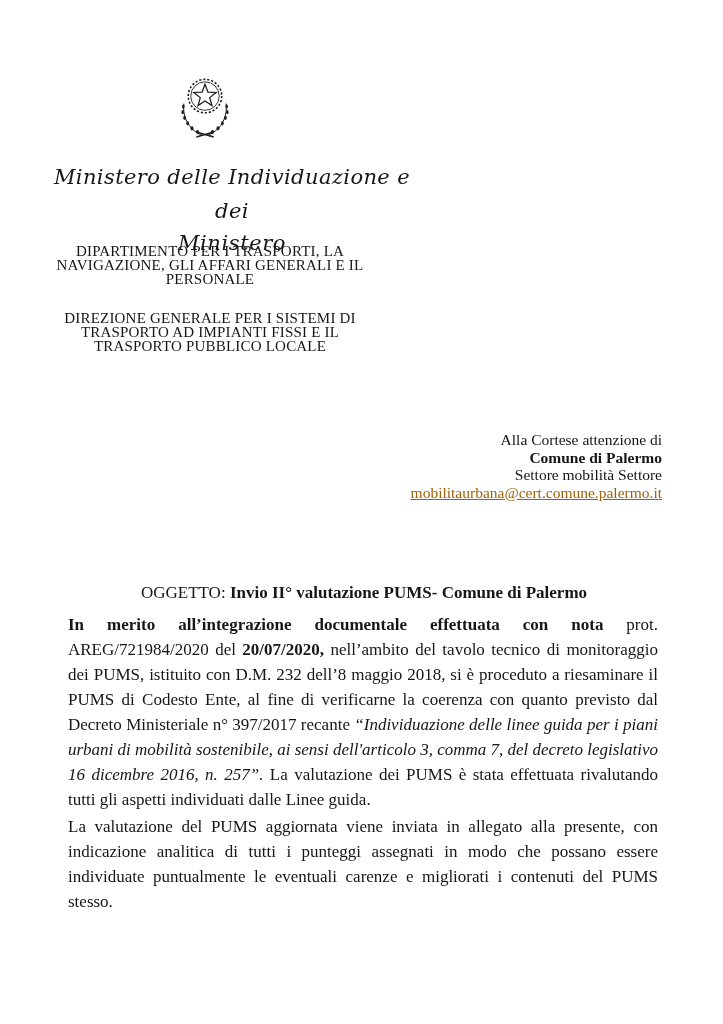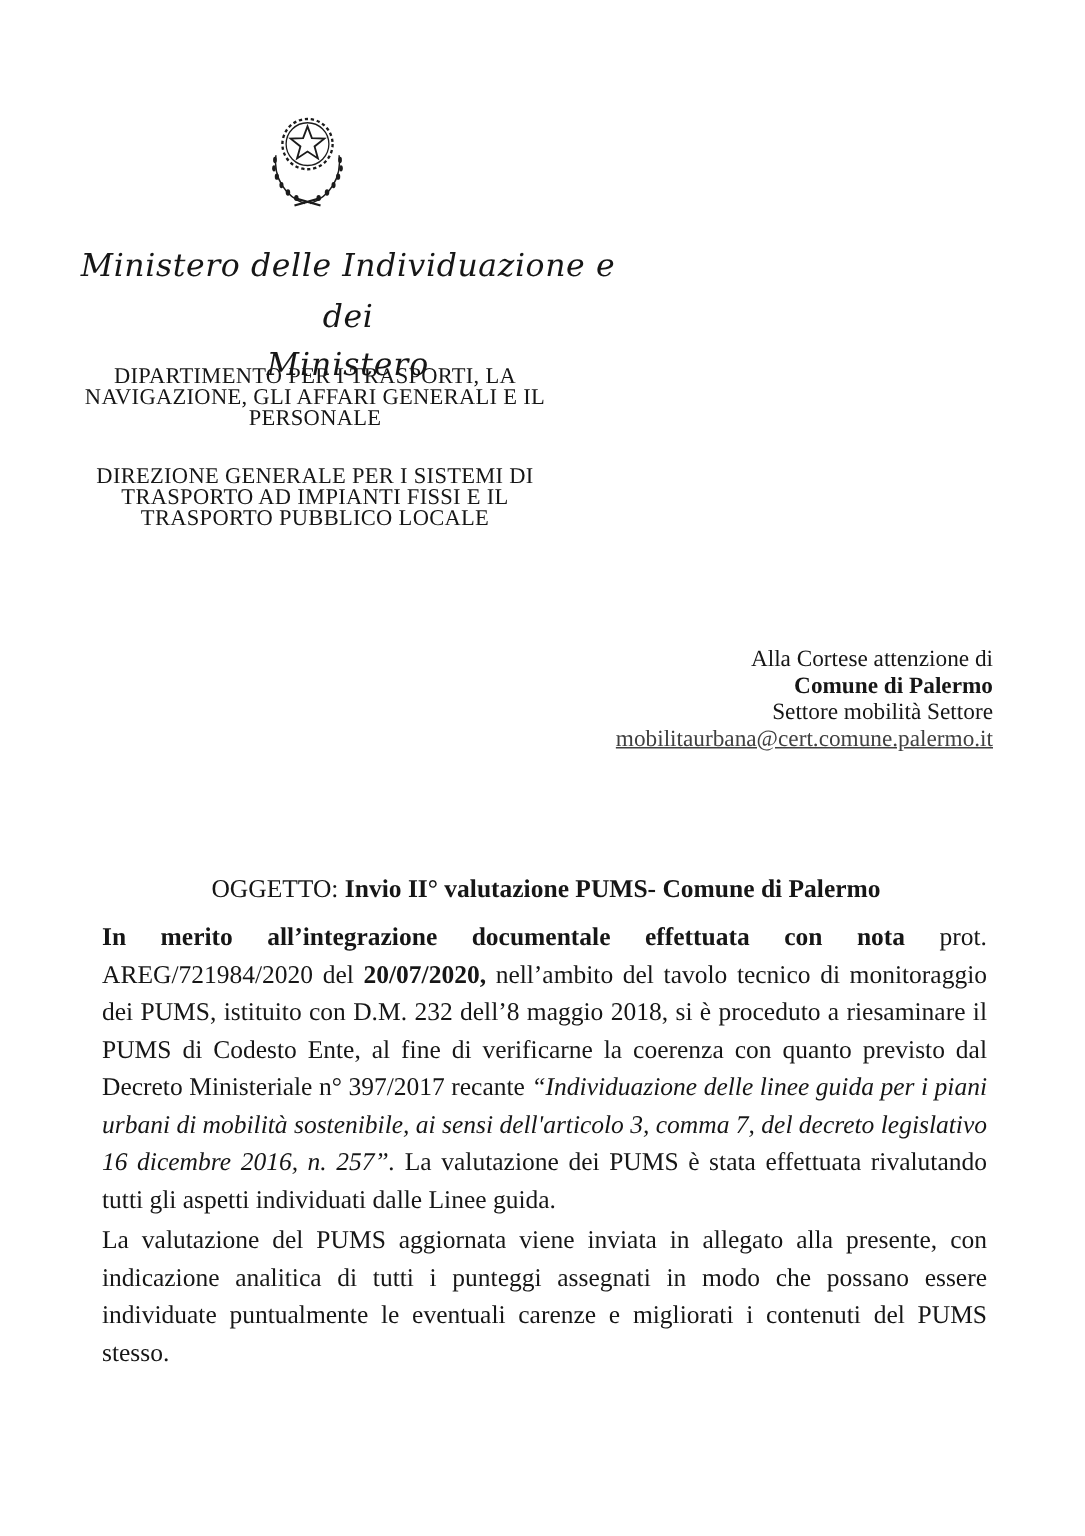--- a/index.html
+++ b/index.html
@@ -24,21 +24,21 @@
   .dept{
     position:absolute;left:50px;top:244px;width:320px;
     text-align:center;font-size:15px;line-height:14px;letter-spacing:0.2px;
   }
   .dept-line.second{margin-top:25px;}
   
   .recipient{
     position:absolute;right:61px;top:413px;width:420px;
     text-align:right;font-size:15.5px;line-height:17.5px;margin-top:18px;
   }
-  .recipient .email{text-decoration:underline;color:#404040;cursor:pointer;}
+  .recipient .email{text-decoration:underline;color:#a16207;cursor:pointer;}
   .bold{font-weight:700;}
   
   .subject{position:absolute;left:68px;top:582px;width:592px;font-size:17px;line-height:22px;text-align:center;}
   .par{
     position:absolute;left:68px;width:590px;margin:0;
     font-size:17px;line-height:25px;text-align:justify;
   }
   .par1{top:612px;}
   .par2{top:814px;}
   .run-normal{font-weight:400;font-style:normal;}

